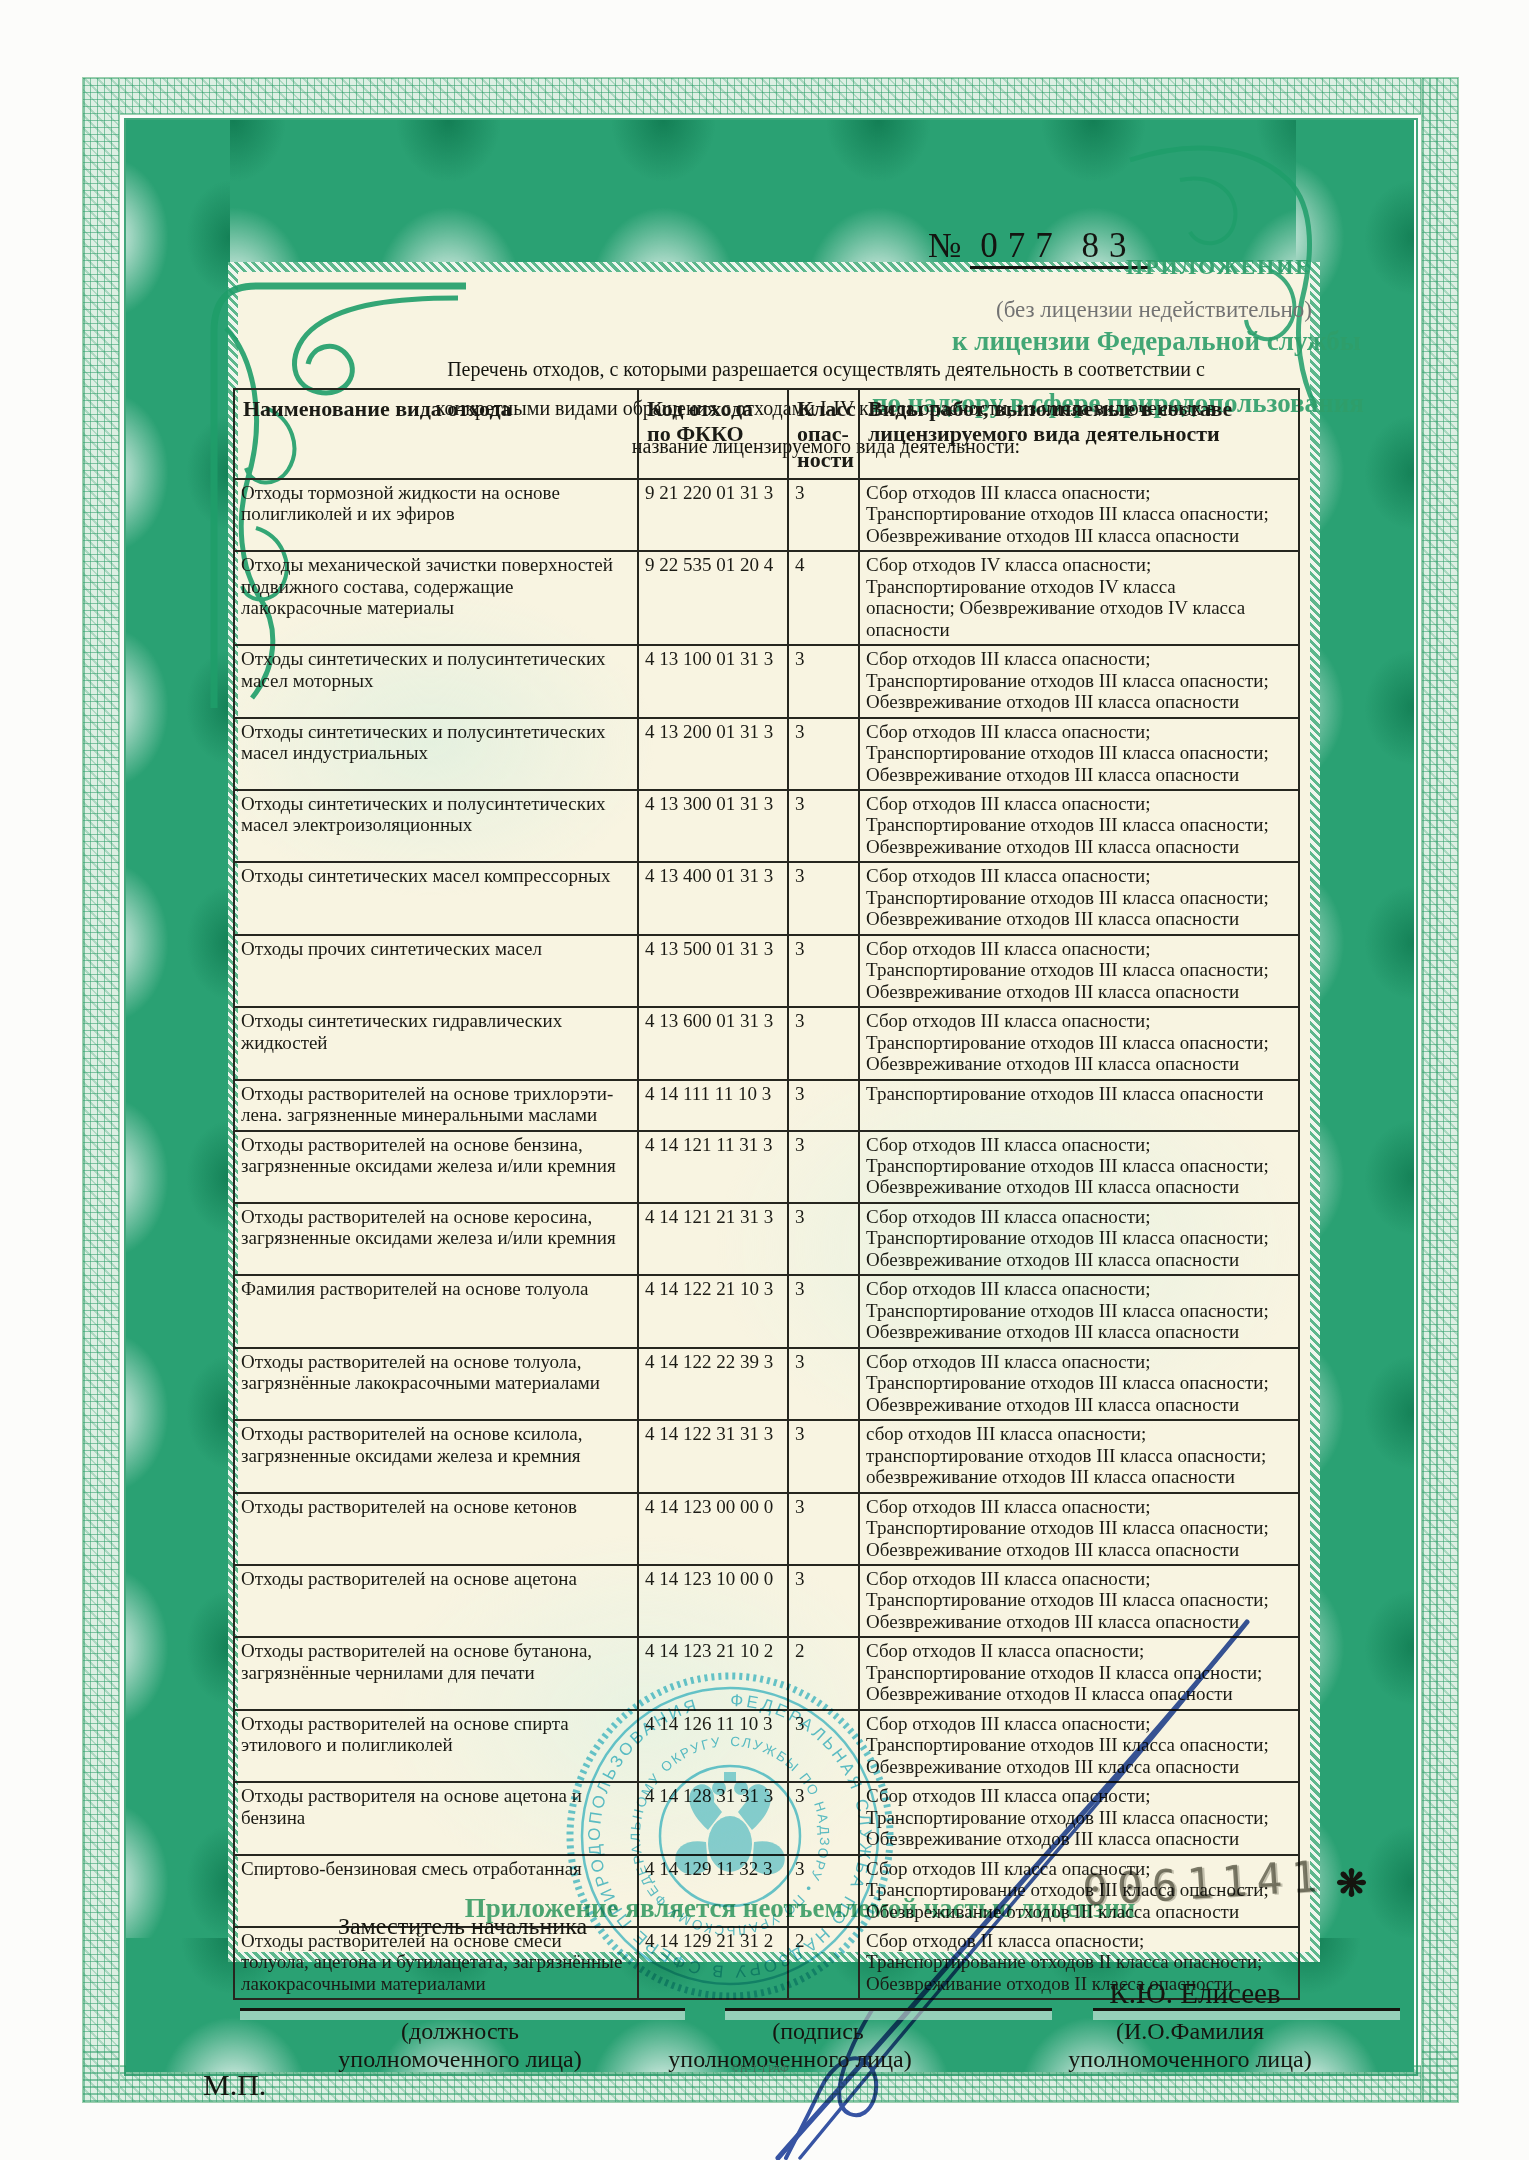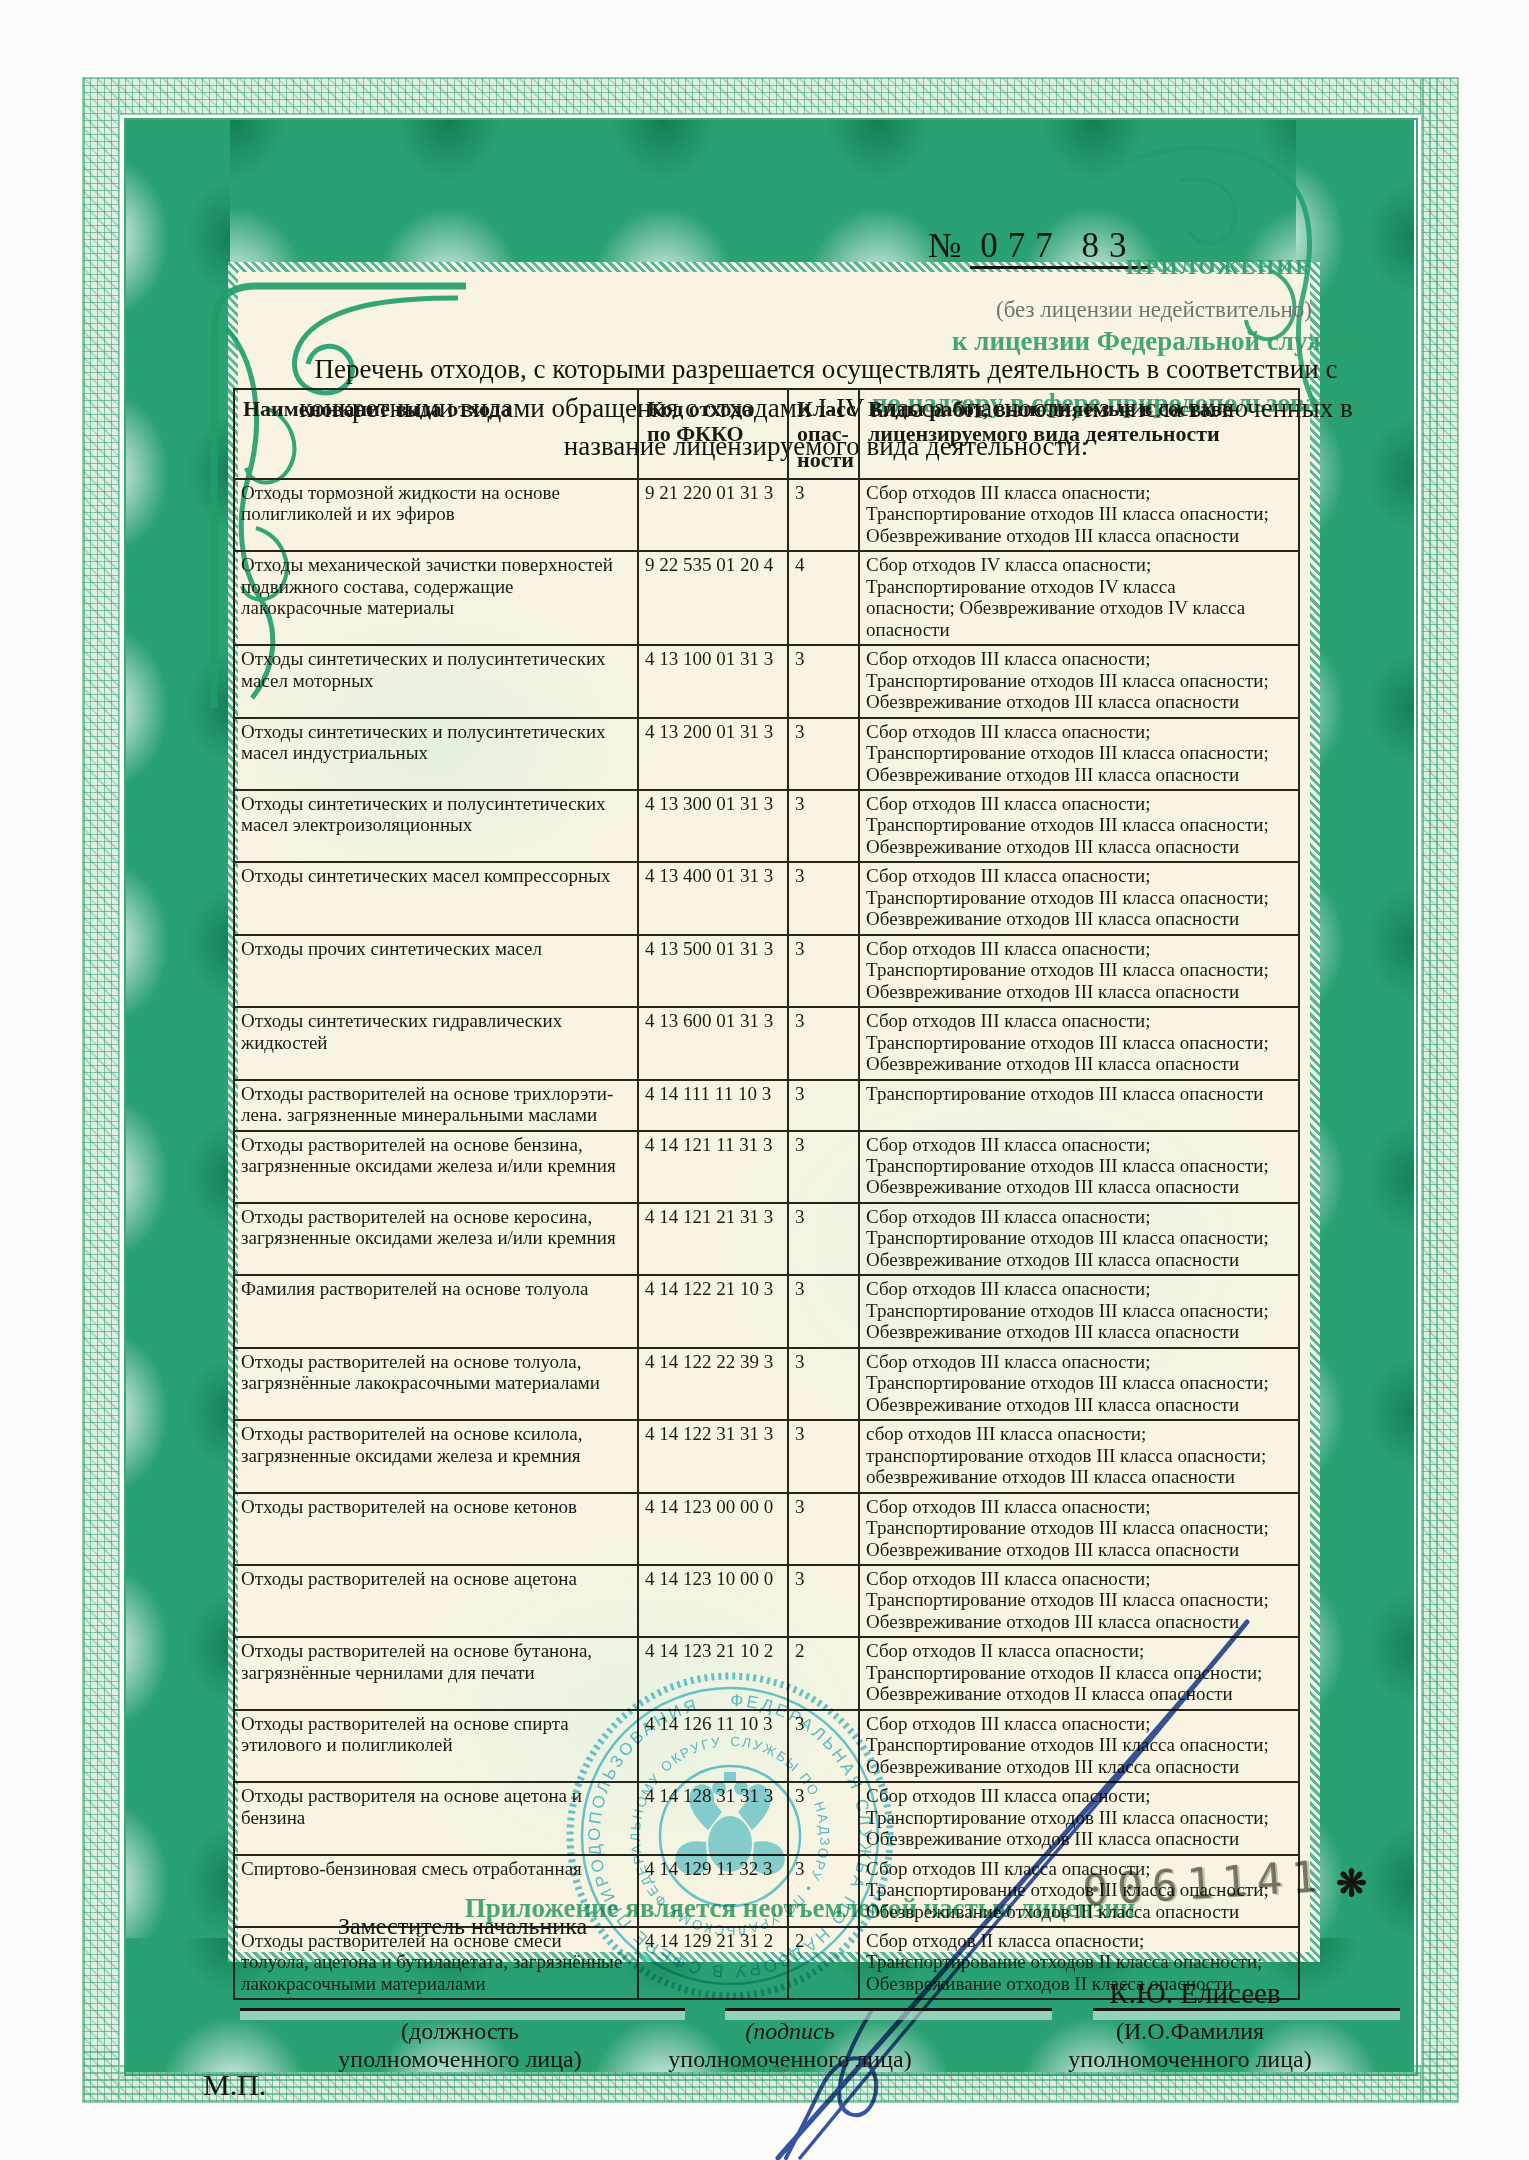--- a/index.html
+++ b/index.html
@@ -56,21 +56,21 @@
   
   .hdr-abs{position:absolute;white-space:nowrap;}
   .doc-number{left:928px;top:226px;font-size:35px;color:#141410;}
   .doc-number .underl{border-bottom:3px solid #141410;padding:0 14px 1px 10px;letter-spacing:10px;}
   .green-txt{color:#2f9e6a;font-weight:bold;}
   .appendix{left:1020px;top:254px;width:292px;text-align:right;font-size:22px;letter-spacing:2px;opacity:.92;}
   .invalid-note{left:920px;top:297px;width:392px;text-align:right;font-size:23px;color:#737373;}
   .lic1{left:952px;top:326px;width:362px;text-align:right;font-size:27px;opacity:.9;}
   .lic2{left:872px;top:388px;width:442px;text-align:right;font-size:27px;opacity:.9;}
   .intro{position:absolute;left:190px;top:350px;width:1272px;text-align:center;
-         font-size:27px;line-height:38.5px;color:#15150f;}
+         font-size:20px;line-height:38.5px;color:#15150f;}
 
   
   table.waste{position:absolute;left:233px;top:388px;width:1065px;border-collapse:collapse;
               table-layout:fixed;font-size:19px;line-height:1.13;color:#1b1b15;}
   table.waste col.c1{width:404px;} table.waste col.c2{width:150px;}
   table.waste col.c3{width:71px;}  table.waste col.c4{width:440px;}
   table.waste th,table.waste td{border:2px solid #26261f;vertical-align:top;
               padding:2px 5px 4px 6px;text-align:left;font-weight:normal;overflow:visible;}
   table.waste thead th{font-weight:bold;font-size:22px;line-height:1.15;padding:6px 8px;}
   th.h-name{text-align:center;vertical-align:middle;}
@@ -94,21 +94,21 @@
 
   
   .foot{position:absolute;color:#15150f;text-align:center;}
   .f-pos{left:240px;top:1913px;width:445px;font-size:24px;}
   .f-name{left:1000px;top:1977px;width:390px;font-size:29px;}
   .sig-line{position:absolute;height:3px;background:#15150f;top:2008px;}
   .sig-glow{position:absolute;height:9px;background:rgba(255,255,255,.5);top:2011px;}
   .l1{left:240px;width:445px;} .l2{left:725px;width:327px;} .l3{left:1093px;width:307px;}
   .f-lab{font-size:24px;}
   .f-pos-l1{left:260px;top:2018px;width:400px;} .f-pos-l2{left:220px;top:2046px;width:480px;}
-  .f-sig-l1{left:640px;top:2018px;width:300px;font-style:italic;} .f-sig-l2{left:600px;top:2046px;width:380px;}
+  .f-sig-l1{left:668px;top:2018px;width:300px;} .f-sig-l2{left:600px;top:2046px;width:380px;}
   .f-nam-l1{left:1040px;top:2018px;width:300px;} .f-nam-l2{left:990px;top:2046px;width:400px;}
   .mp{position:absolute;left:203px;top:2068px;font-size:30px;color:#15150f;}
   .printer{position:absolute;left:700px;top:2062px;width:120px;text-align:center;
            font-size:11px;color:#46705a;}
 </style>
 </head>
 <body>
 
 <div class="page">
 

